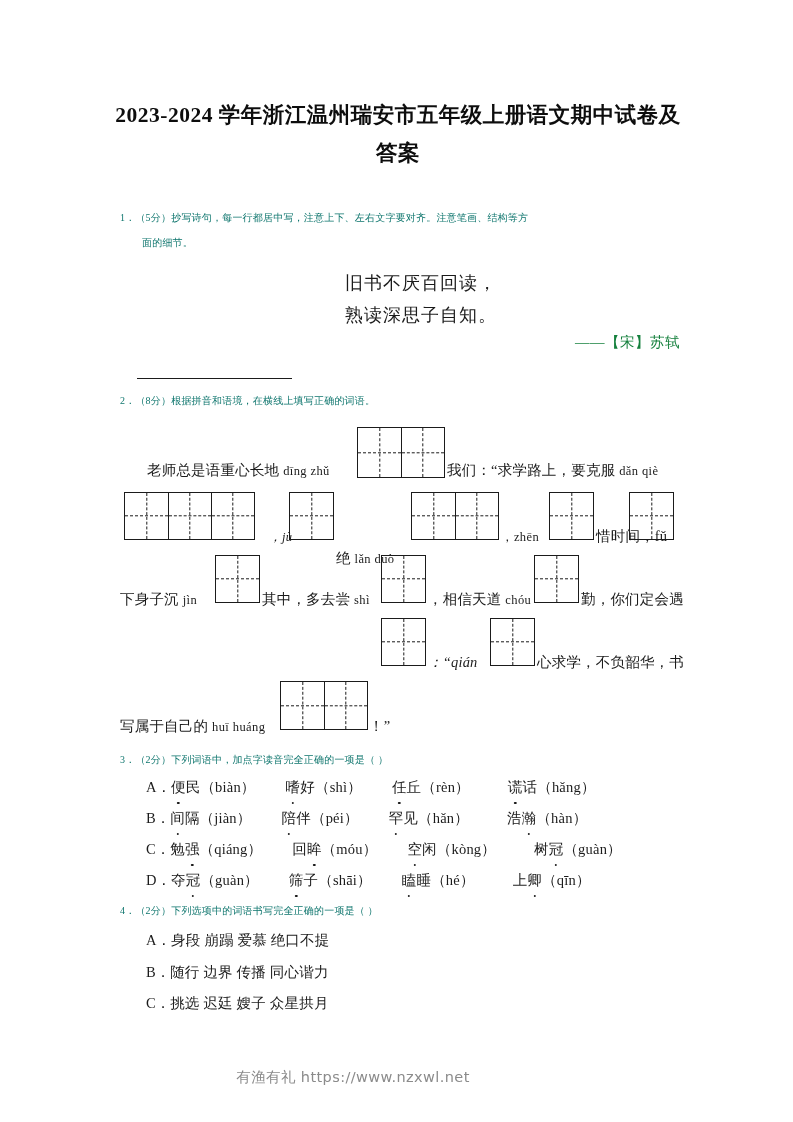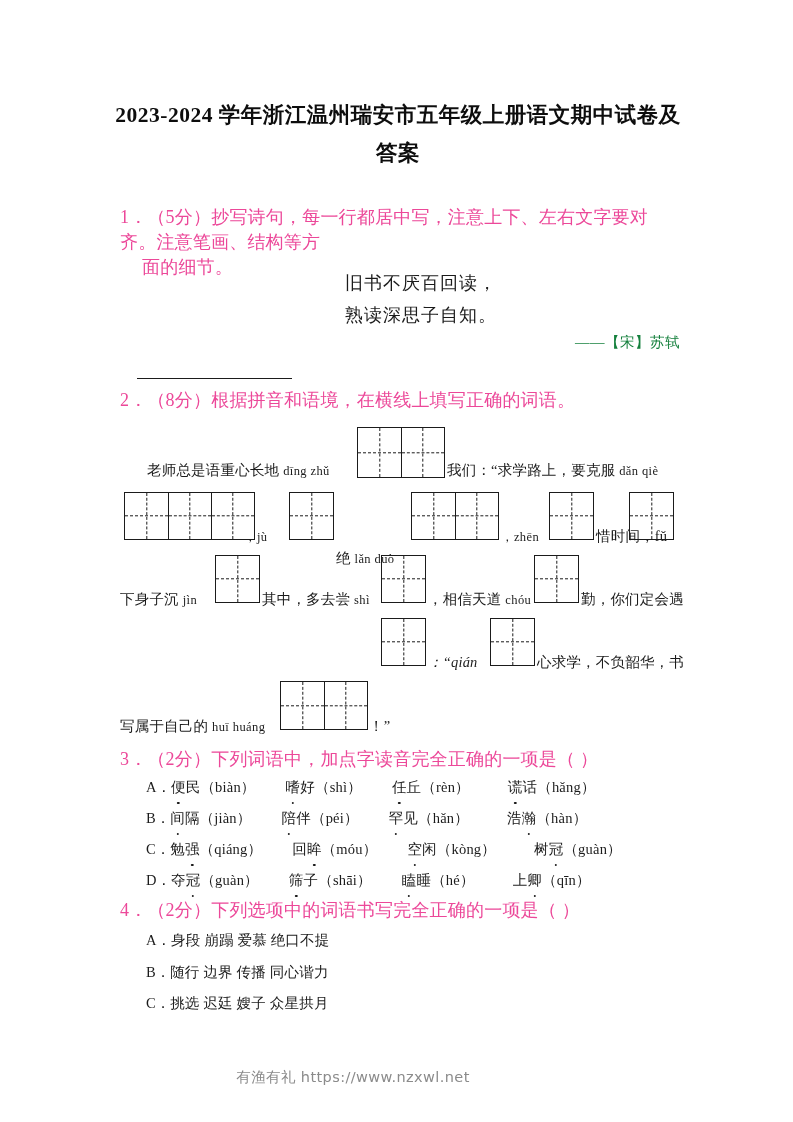--- a/index.html
+++ b/index.html
@@ -33,24 +33,24 @@
     font-size: 21.5px;
     font-weight: bold;
     line-height: 38px;
     letter-spacing: 0.5px;
     color: #0d0d0d;
   }
 
   
   .q-stem {
     position: absolute;
-    font-size: 18px;
+    font-size: 10px;
     line-height: 25px;
     letter-spacing: 0.2px;
-    color: #ec4899;
+    color: #0f766e;
   }
   .q-line {
     position: absolute;
     font-size: 14.5px;
     line-height: 25px;
     letter-spacing: 0.2px;
     color: #1b1b1b;
     white-space: nowrap;
   }
 
@@ -199,21 +199,21 @@
   <div class="q-line" style="left:447px; top:458px;">
     <span class="cn">我们：“求学路上，要克服</span>
     <span class="pinyin">dǎn qiè</span>
   </div>
 
   <div class="grid" style="left:124px; top:492px; width:131px; height:48px;">
     <div class="cell"></div>
     <div class="cell"></div>
     <div class="cell"></div>
   </div>
-  <div class="q-line" style="left:244px; top:524px;">
+  <div class="q-line" style="left:269px; top:524px;font-style:italic;">
     <span class="pinyin">，jù</span>
   </div>
   <div class="grid" style="left:289px; top:492px; width:45px; height:48px;">
     <div class="cell"></div>
   </div>
   <div class="q-line" style="left:336px; top:546px;">
     <span class="cn">绝</span>
     <span class="pinyin">lǎn duò</span>
   </div>
   <div class="grid" style="left:411px; top:492px; width:88px; height:48px;">

